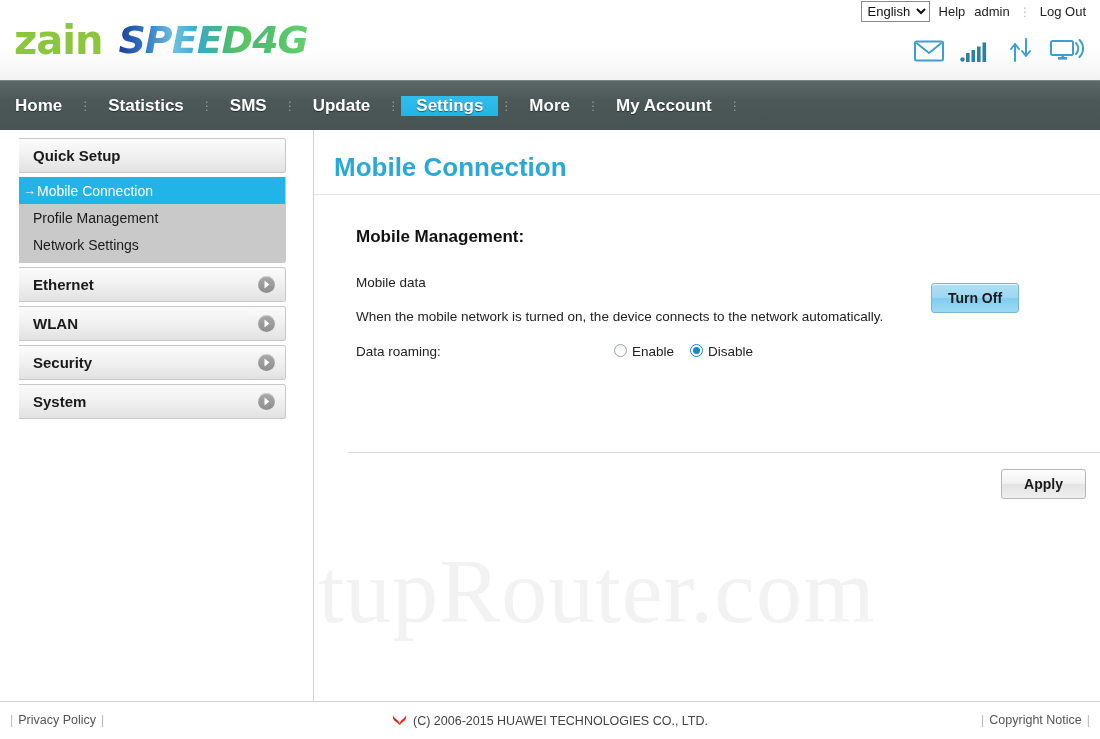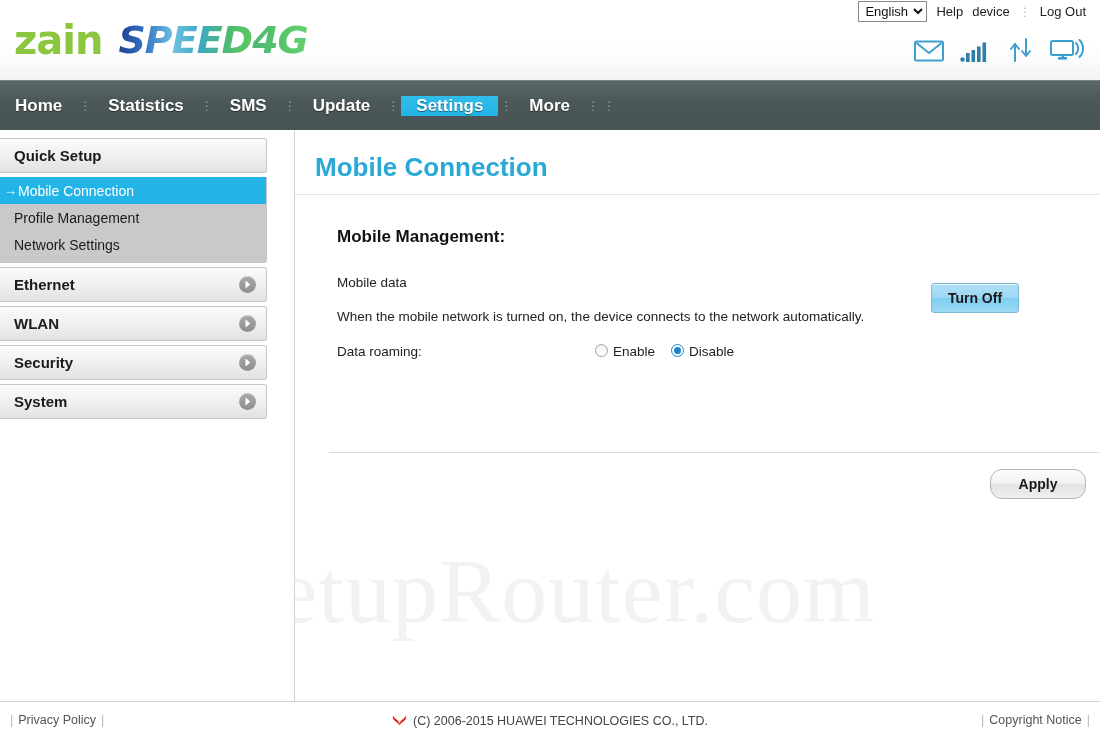--- a/index.html
+++ b/index.html
@@ -136,20 +136,21 @@
     padding: 0 2px;
     user-select: none;
   }
 
   
   .page {
     display: flex;
     height: 571px;
     position: relative;
     background: #fff;
+    padding-left: 19px;
   }
 
   
   .sidebar {
     width: 295px;
     box-sizing: border-box;
     padding: 8px 0 0 0;
     border-right: 1px solid #d2d2d2;
     background: #fff;
     position: relative;
@@ -300,29 +301,29 @@
     left: 34px;
     right: 0;
     top: 257px;
     height: 1px;
     background: #dcdcdc;
   }
   .btn-gray {
     position: absolute;
     right: 14px;
     top: 274px;
-    width: 96px;
+    width: 85px;
     height: 30px;
     font-family: "Liberation Sans", sans-serif;
     font-size: 14px;
     font-weight: bold;
     color: #1a1a1a;
     background: linear-gradient(to bottom, #fdfdfd 0%, #f1f1f1 48%, #e3e3e3 52%, #efefef 100%);
     border: 1px solid #b5b5b5;
-    border-radius: 12px;
+    border-radius: 3px;
     cursor: pointer;
     box-shadow: inset 0 1px 0 rgba(255,255,255,.9);
   }
 
   
   .watermark {
     position: absolute;
     left: 0; right: 0;
     top: 415px;
     text-align: center;
@@ -380,21 +381,21 @@
     <span class="logo-zain">zain</span>
     <span class="logo-speed">SPEED</span>
     <span class="logo-4g">4G</span>
   </div>
 
   <div class="header-top-right">
     <select class="lang-select">
       <option>English</option>
     </select>
     <a class="hdr-link">Help</a>
-    <a class="hdr-link">device</a>
+    <a class="hdr-link">admin</a>
     <span class="hdr-sep">⋮</span>
     <a class="hdr-link">Log Out</a>
   </div>
 
   <div class="header-icons">
     <span class="hicon">
       <svg width="30" height="22" viewBox="0 0 30 22">
         <rect x="1" y="1.5" width="28" height="19" rx="1.5" fill="#ffffff" stroke="#3d9fd0" stroke-width="2"></rect>
         <polyline points="2.5,3 15,13 27.5,3" fill="none" stroke="#3d9fd0" stroke-width="2"></polyline>
       </svg>
@@ -432,20 +433,21 @@
   <div class="nav-item">Statistics</div>
   <div class="nav-dot">⋮</div>
   <div class="nav-item">SMS</div>
   <div class="nav-dot">⋮</div>
   <div class="nav-item">Update</div>
   <div class="nav-dot">⋮</div>
   <div class="nav-item active">Settings</div>
   <div class="nav-dot">⋮</div>
   <div class="nav-item">More</div>
   <div class="nav-dot">⋮</div>
+  <div class="nav-item">My Account</div>
   <div class="nav-dot">⋮</div>
 </div>
 
 <div class="page">
 
   <div class="sidebar">
 
     <div class="sb-group">
       <div class="sb-bar">
         <span>Quick Setup</span>

